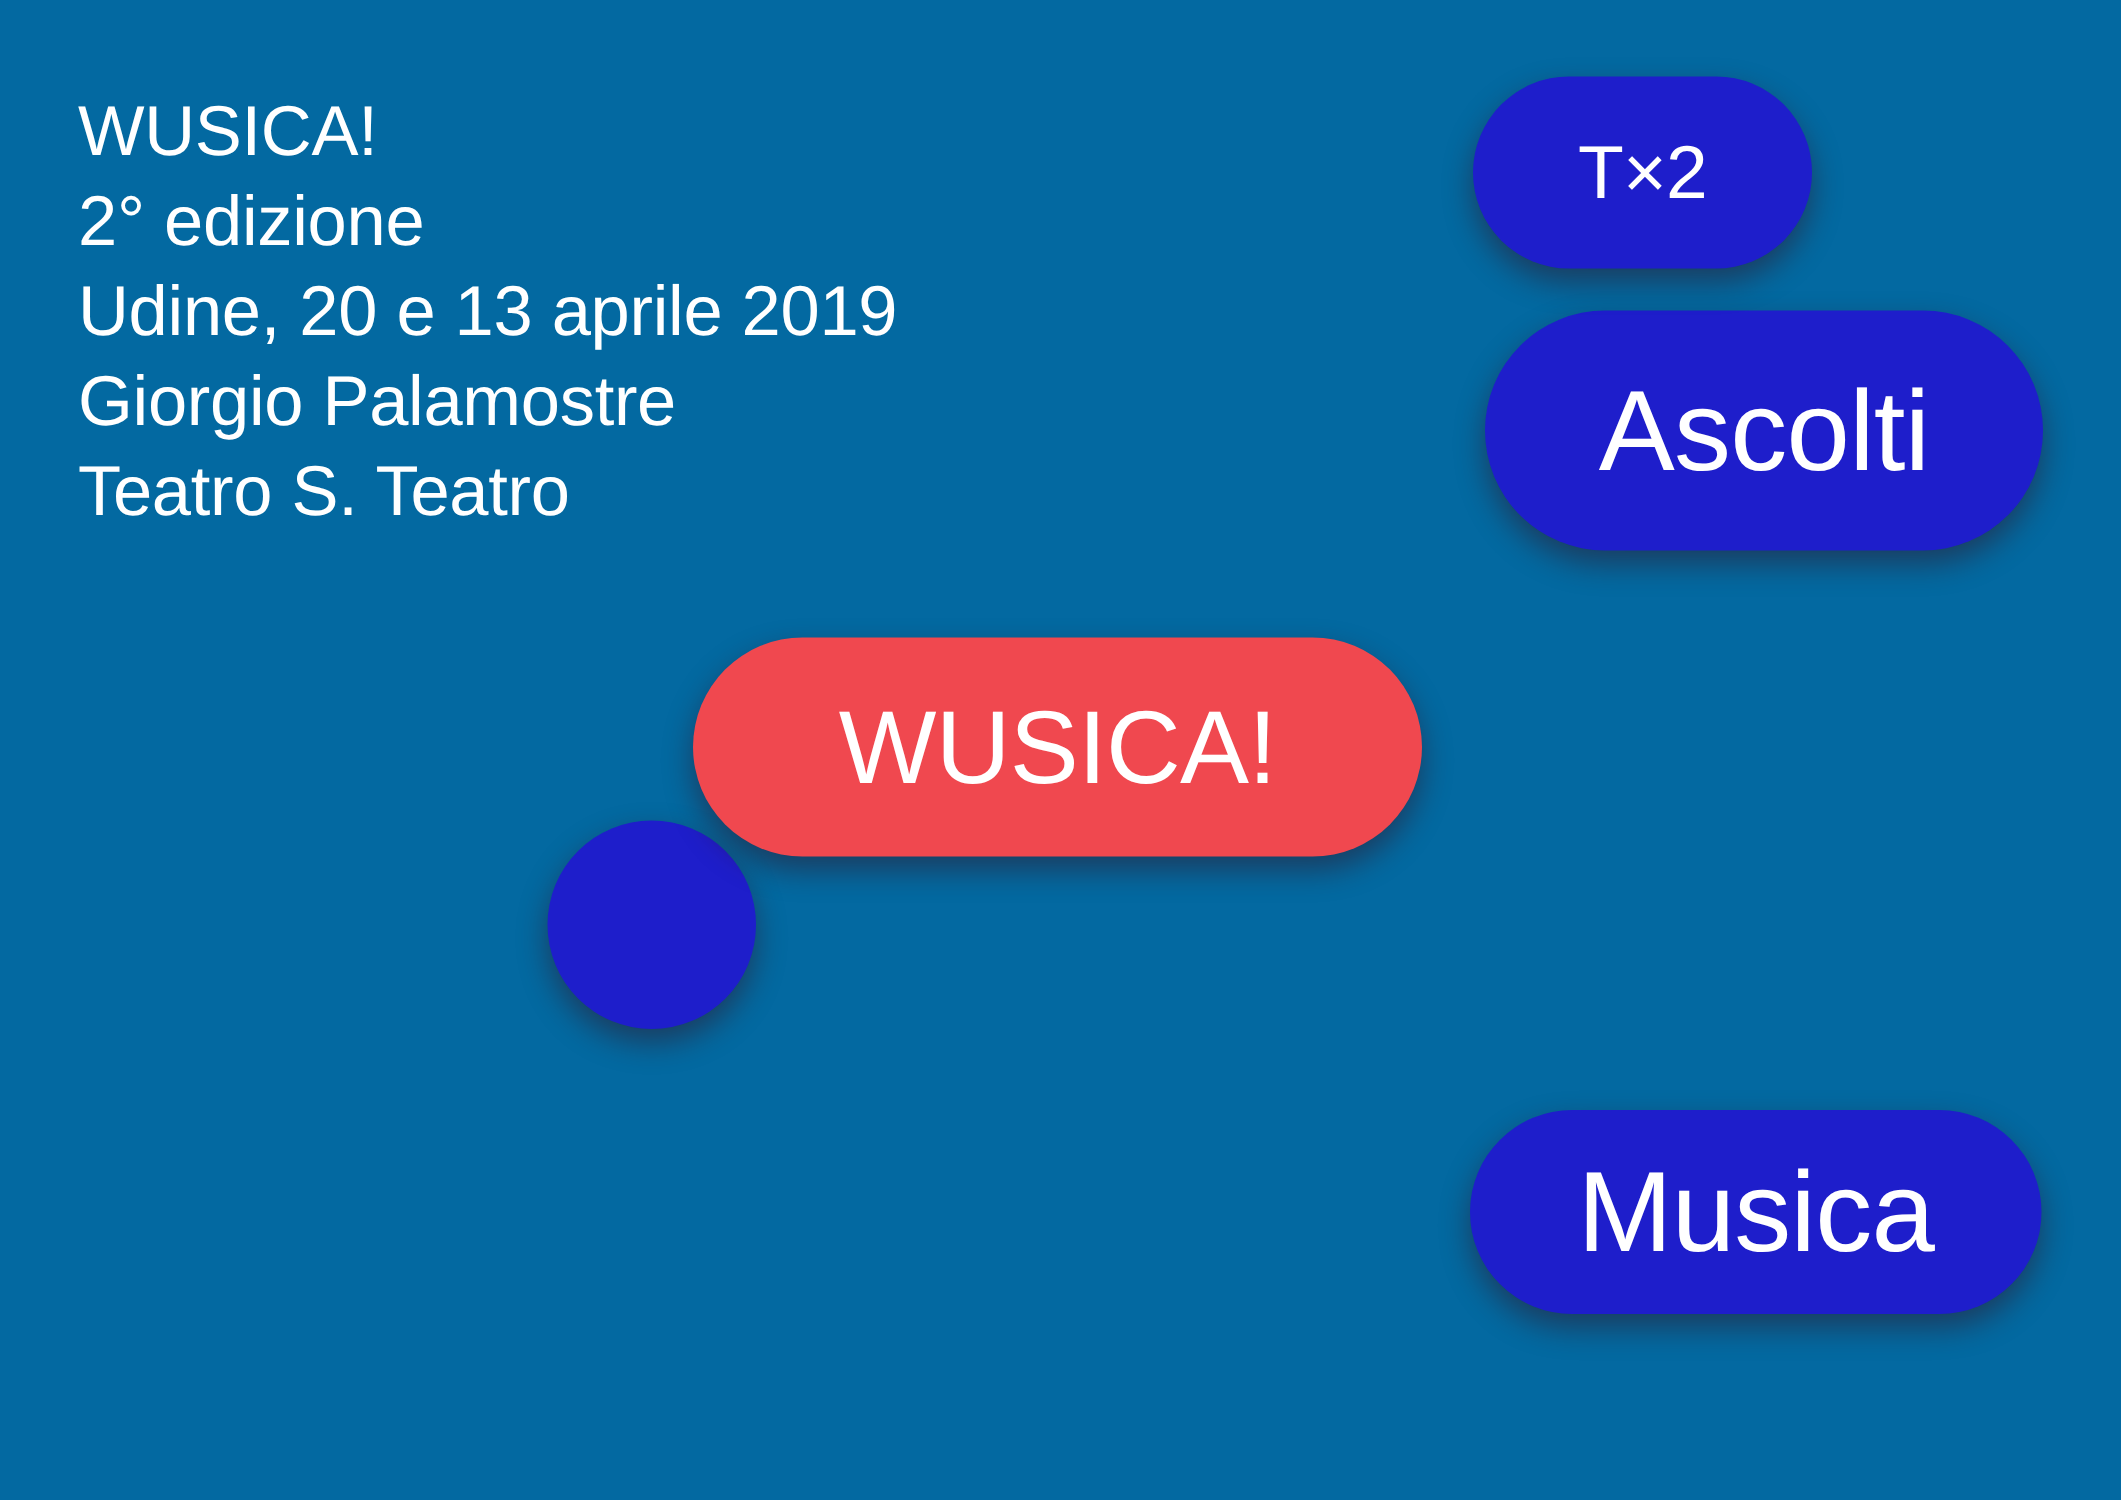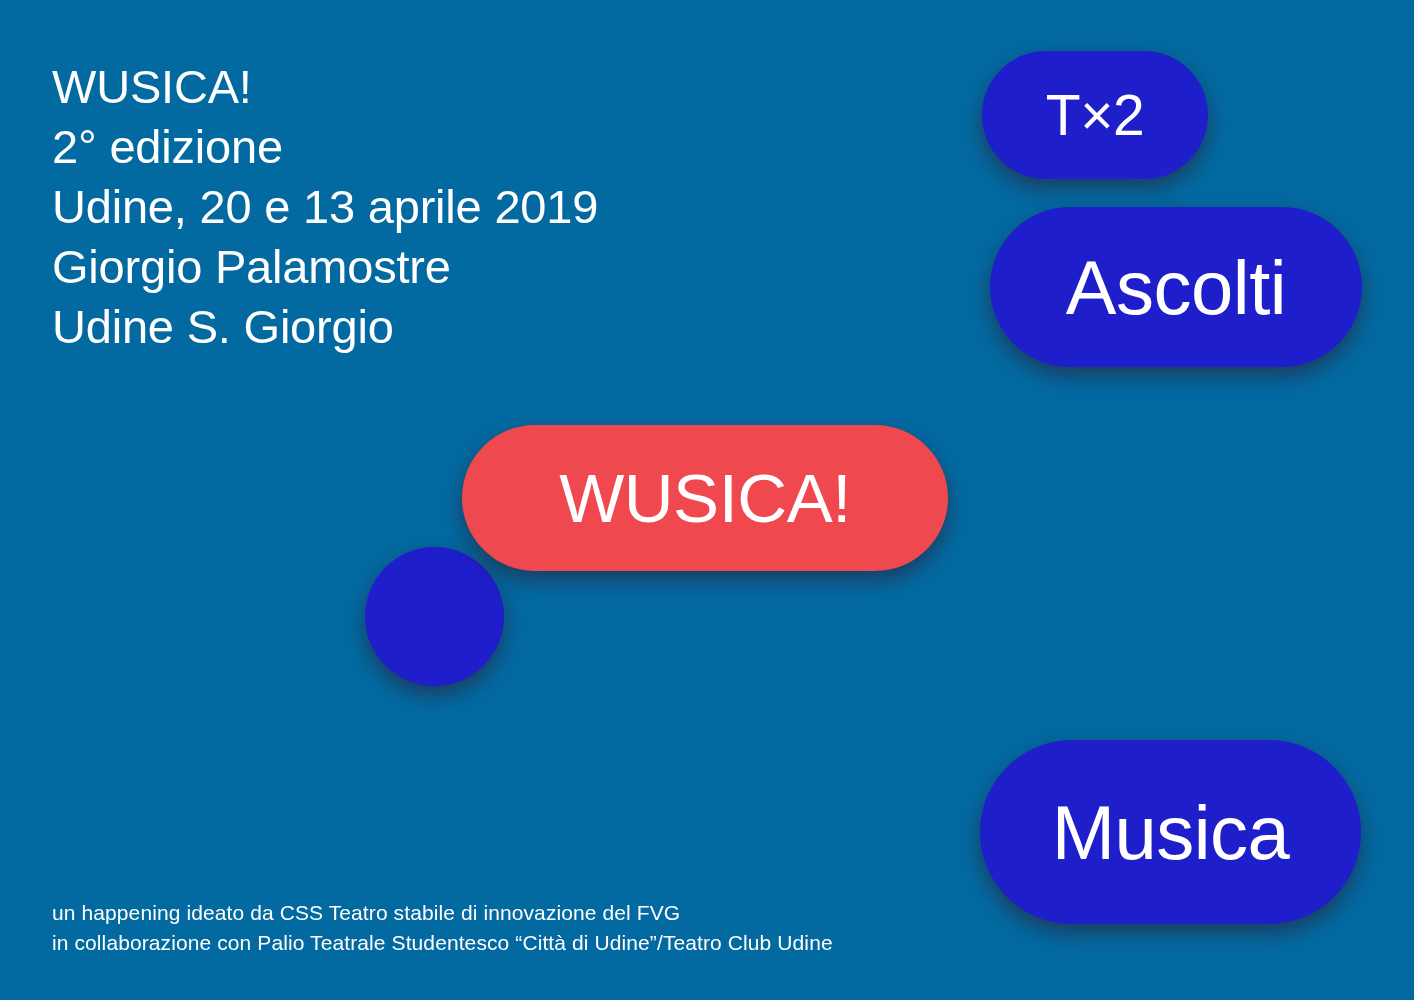--- a/index.html
+++ b/index.html
@@ -64,21 +64,21 @@
     box-shadow: 0 9px 20px rgba(60, 0, 10, 0.42);
   }
 
   .pill-blue { background: #1e1ecb; }
   .pill-red  { background: #f0484f; }
 
   
   #pill-tx2 {
     left: 982px;  top: 51px;
     width: 226px; height: 128px;
-    font-size: 57px;
+    font-size: 50px;
     z-index: 4;
   }
 
   #pill-ascolti {
     left: 990px;  top: 207px;
     width: 372px; height: 160px;
     font-size: 76px;
     z-index: 3;
   }
 
@@ -94,46 +94,42 @@
     left: 365px;  top: 547px;
     width: 139px; height: 139px;
     border-radius: 50%;
     background: #1e1ecb;
     box-shadow: 0 9px 20px rgba(60, 0, 10, 0.42);
     z-index: 3;
   }
 
   #pill-musica {
     left: 980px;  top: 740px;
-    width: 381px; height: 184px;
+    width: 381px; height: 136px;
     font-size: 76px;
     z-index: 4;
   }
 </style>
 </head>
 <body>
 
 <div id="poster">
 
   <div class="headline">
     <span class="hl-line">WUSICA!</span>
     <span class="hl-line">2° edizione</span>
     <span class="hl-line">Udine, 20 e 13 aprile 2019</span>
     <span class="hl-line">Giorgio Palamostre</span>
-    <span class="hl-line">Udine S. Giorgio</span>
+    <span class="hl-line">Teatro S. Teatro</span>
   </div>
 
   <div id="pill-tx2" class="pill pill-blue">T×2</div>
 
   <div id="pill-ascolti" class="pill pill-blue">Ascolti</div>
 
   <div id="pill-wusica" class="pill pill-red">WUSICA!</div>
 
   <div id="circle-dot"></div>
 
   <div id="pill-musica" class="pill pill-blue">Musica</div>
 
-  <div class="credits">
-    <span class="cr-line">un happening ideato da CSS Teatro stabile di innovazione del FVG</span>
-    <span class="cr-line">in collaborazione con Palio Teatrale Studentesco “Città di Udine”/Teatro Club Udine</span>
-  </div>
 
 </div>
 
 </body></html>

